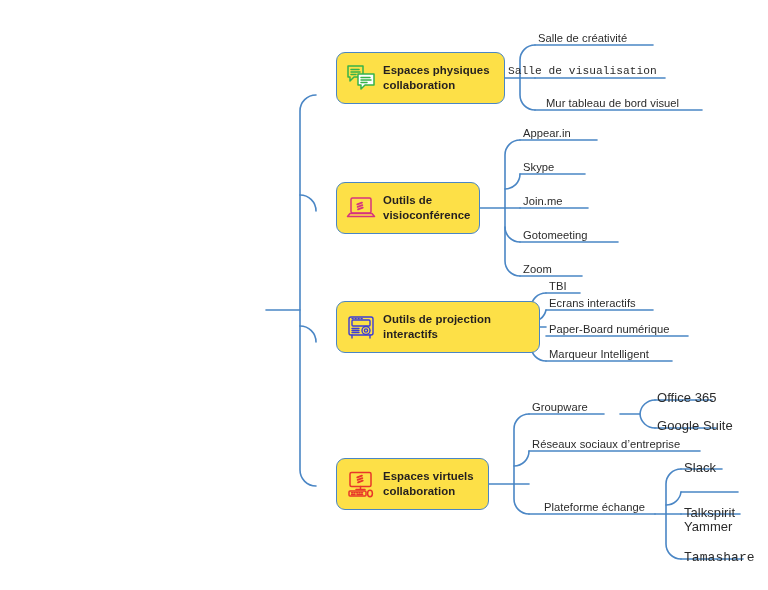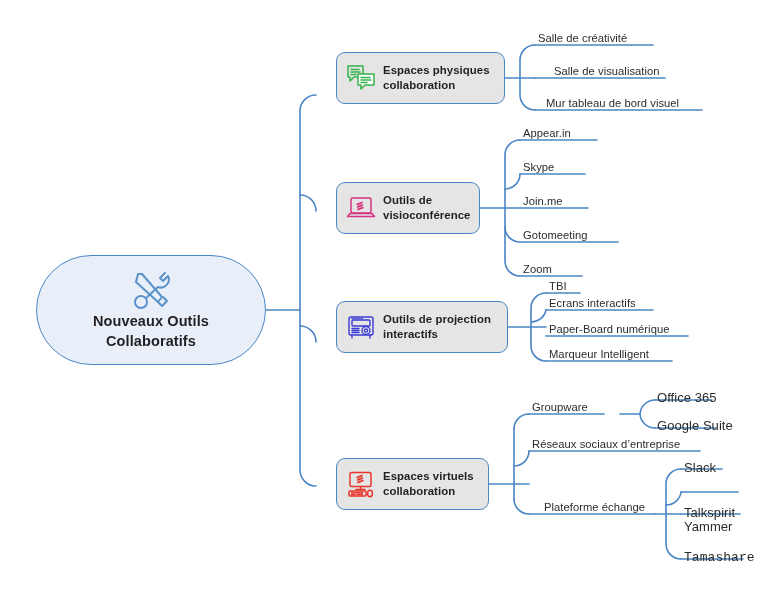--- a/index.html
+++ b/index.html
@@ -56,21 +56,21 @@
     color: #231f20;
     line-height: 1.38;
     text-align: center;
     letter-spacing: .1px;
   }
 
   
   .branch {
     position: absolute;
     box-sizing: border-box;
-    background: #e5e5e5;
+    background: #fde047;
     border: 1.5px solid #4a86c5;
     border-radius: 9px;
     display: flex;
     align-items: center;
     padding: 0 9px;
     gap: 7px;
   }
   .branch-icon {
     width: 30px;
     height: 28px;
@@ -157,73 +157,57 @@
       <path d="M681,469 A15,15 0 0 0 666,484 L666,544 A15,15 0 0 0 681,559"></path>
       <path d="M666,514 L681,514"></path>
       <path d="M681,492 A15,15 0 0 1 666,505"></path>
       <path d="M681,469 L722,469"></path>
       <path d="M681,492 L738,492"></path>
       <path d="M681,514 L740,514"></path>
       <path d="M681,559 L743,559"></path>
     </g>
   </svg>
 
-  <div class="central">
-    <span class="central-icon">
-      <svg viewBox="0 0 44 40" width="44" height="40" fill="none" stroke="#5a92cb" stroke-width="2" stroke-linecap="round" stroke-linejoin="round">
-
-        <path d="M9,5 L13,5 L33,28 L29,33 L7,13 Z"></path>
-        <path d="M29,33 L33,37 L38,32 L34,28"></path>
-
-        <path d="M36,4 L31,9 L34,12 L39,7 A8,8 0 0 1 29,18 L17,29"></path>
-        <circle cx="12" cy="33" r="6"></circle>
-      </svg>
-    </span>
-    <div class="central-label">
-      <div>Nouveaux Outils</div>
-      <div>Collaboratifs</div>
-    </div>
-  </div>
 
   <div class="branch" style="left:336px; top:52px; width:169px; height:52px;">
     <span class="branch-icon">
       <svg viewBox="0 0 30 28" width="30" height="28" fill="none" stroke="#36b34a" stroke-width="1.5" stroke-linecap="round" stroke-linejoin="round">
         <path d="M2,2 H17 V13 H8 L4,17 V13 H2 Z"></path>
         <path d="M5,5.5 H13 M5,8 H14 M5,10.5 H10"></path>
         <path d="M12,10 H28 V21 H19 L15,25 V21 H12 Z" fill="#ffffff"></path>
         <path d="M15,13.5 H24 M15,16 H25 M15,18.5 H21"></path>
       </svg>
     </span>
     <span class="branch-label">Espaces physiques
 collaboration</span>
   </div>
 
   <div class="leaf" style="left:538px; top:33px;">Salle de créativité</div>
-  <div class="leaf" style="left:554px; top:66px;">Salle de visualisation</div>
+  <div class="leaf" style="left:508px; top:66px;font-family:Liberation Mono, monospace;">Salle de visualisation</div>
   <div class="leaf" style="left:538px; top:98px;padding-left:8px;">Mur tableau de bord visuel</div>
 
   <div class="branch" style="left:336px; top:182px; width:144px; height:52px;">
     <span class="branch-icon">
       <svg viewBox="0 0 30 28" width="30" height="28" fill="none" stroke="#d6337f" stroke-width="1.5" stroke-linecap="round" stroke-linejoin="round">
         <rect x="5" y="4" width="20" height="15" rx="1.5"></rect>
         <path d="M1.5,22.5 H28.5 L26,19.5 H4 Z"></path>
         <path d="M12,9.5 L17,9.5 M11.5,12 L16.5,12 M11,14.5 L16,14.5" stroke-width="1.8" transform="rotate(-20 14 12)"></path>
       </svg>
     </span>
     <span class="branch-label">Outils de
 visioconférence</span>
   </div>
 
   <div class="leaf" style="left:523px; top:128px;">Appear.in</div>
   <div class="leaf" style="left:523px; top:162px;">Skype</div>
   <div class="leaf" style="left:523px; top:196px;">Join.me</div>
   <div class="leaf" style="left:523px; top:230px;">Gotomeeting</div>
   <div class="leaf" style="left:523px; top:264px;">Zoom</div>
 
-  <div class="branch" style="left:336px; top:301px; width:172px; height:52px;">
+  <div class="branch" style="left:336px; top:301px; width:204px; height:52px;">
     <span class="branch-icon">
       <svg viewBox="0 0 30 28" width="30" height="28" fill="none" stroke="#3b3bd6" stroke-width="1.4" stroke-linecap="round" stroke-linejoin="round">
         <rect x="3" y="4" width="24" height="18" rx="2"></rect>
         <rect x="6" y="7" width="18" height="6" rx="1"></rect>
         <circle cx="20" cy="17.5" r="4"></circle>
         <circle cx="20" cy="17.5" r="1.6"></circle>
         <path d="M6,15.5 H13 M6,17.5 H13 M6,19.5 H13"></path>
         <path d="M6,5.6 H7.2 M9,5.6 H10.2 M12,5.6 H13.2 M15,5.6 H16.2"></path>
         <path d="M6,22 V25 M24,22 V25"></path>
       </svg>

